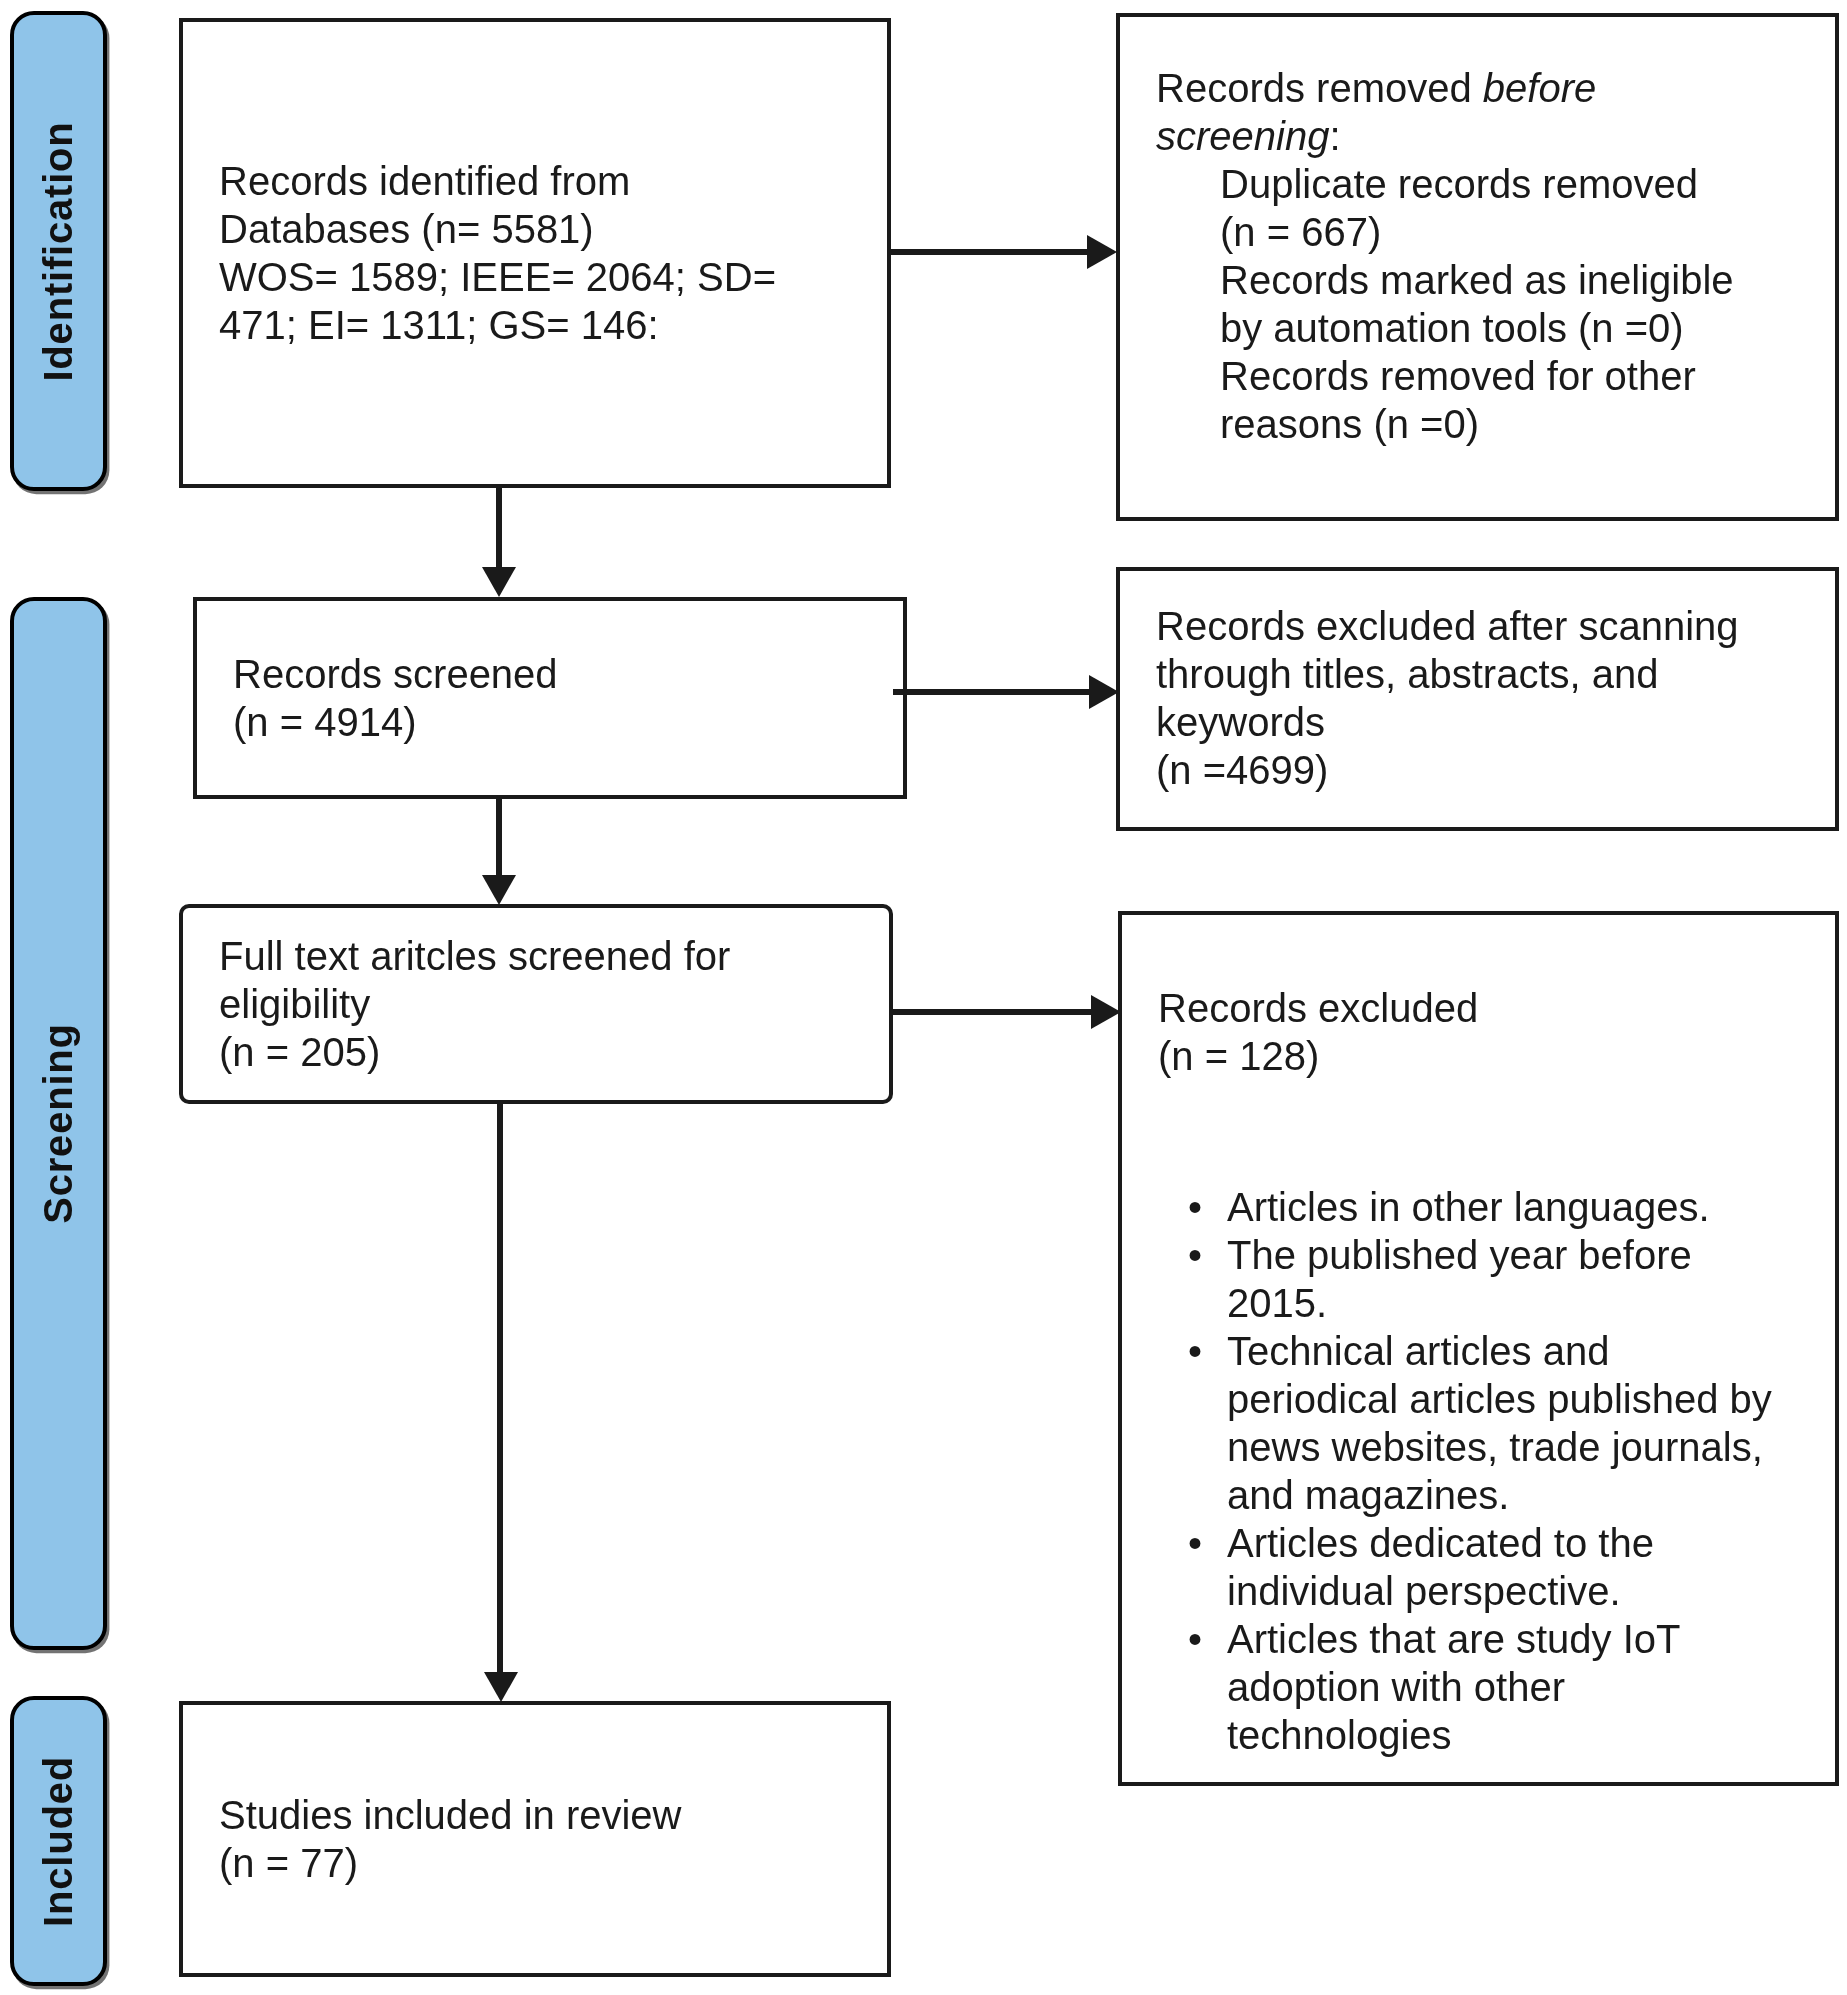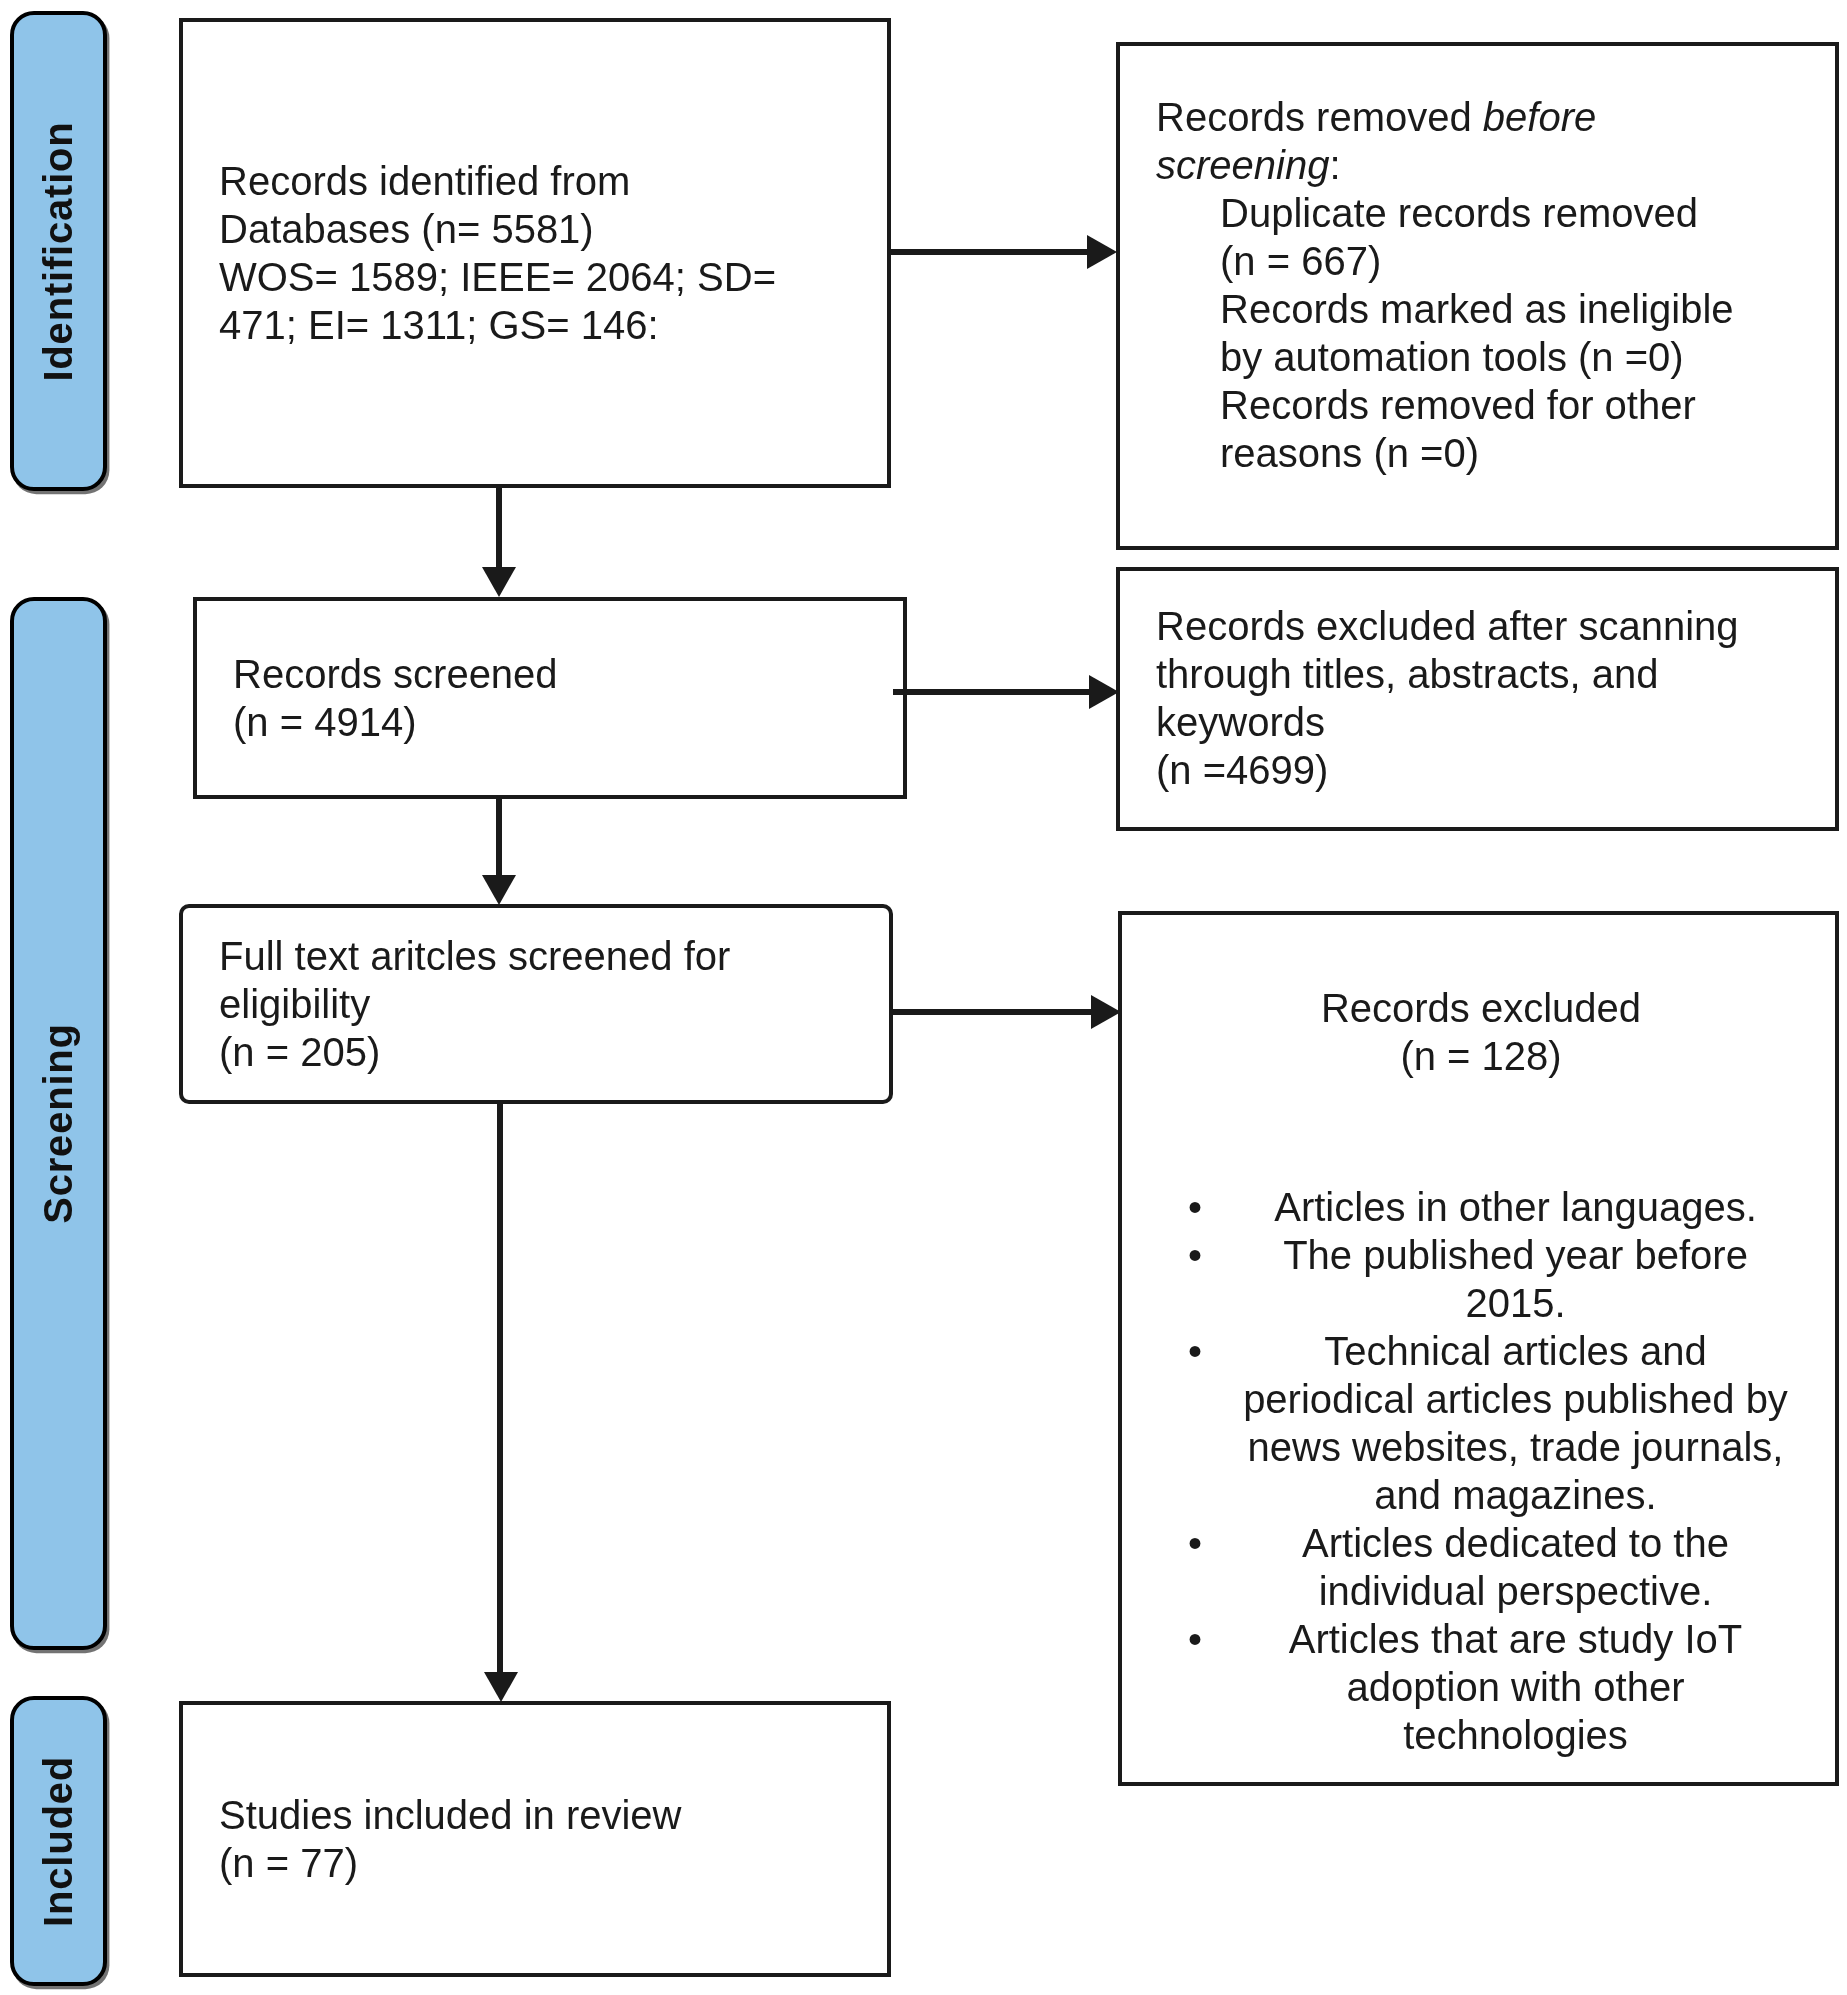--- a/index.html
+++ b/index.html
@@ -59,39 +59,37 @@
     flex-direction: column;
     justify-content: center;
   }
   #box-identified {
     left: 179px; top: 18px; width: 712px; height: 470px;
     padding-left: 36px; padding-right: 12px;
   }
   #box-removed-before {
     left: 1116px; top: 13px; width: 723px; height: 508px;
     padding: 47px 16px 0 36px;
-    margin-top: 29px;
   }
   #box-removed-before .indent-list { padding-left: 64px; }
   #box-screened {
     left: 193px; top: 597px; width: 714px; height: 202px;
     padding-left: 36px; padding-right: 12px;
   }
   #box-excluded-scanning {
     left: 1116px; top: 567px; width: 723px; height: 264px;
     padding: 31px 16px 0 36px;
   }
   #box-fulltext {
     left: 179px; top: 904px; width: 714px; height: 200px;
     padding-left: 36px; padding-right: 12px; border-radius: 10px;
   }
   #box-excluded-fulltext {
     left: 1118px; top: 911px; width: 721px; height: 875px;
     padding: 69px 31px 0 36px;
-    text-align: center;
   }
   #box-included-review {
     left: 179px; top: 1701px; width: 712px; height: 276px;
     padding-left: 36px; padding-right: 28px;
   }
   .bullet-list {
     list-style: none;
     margin: 103px 0 0 0;
     padding: 0 0 0 69px;
   }

